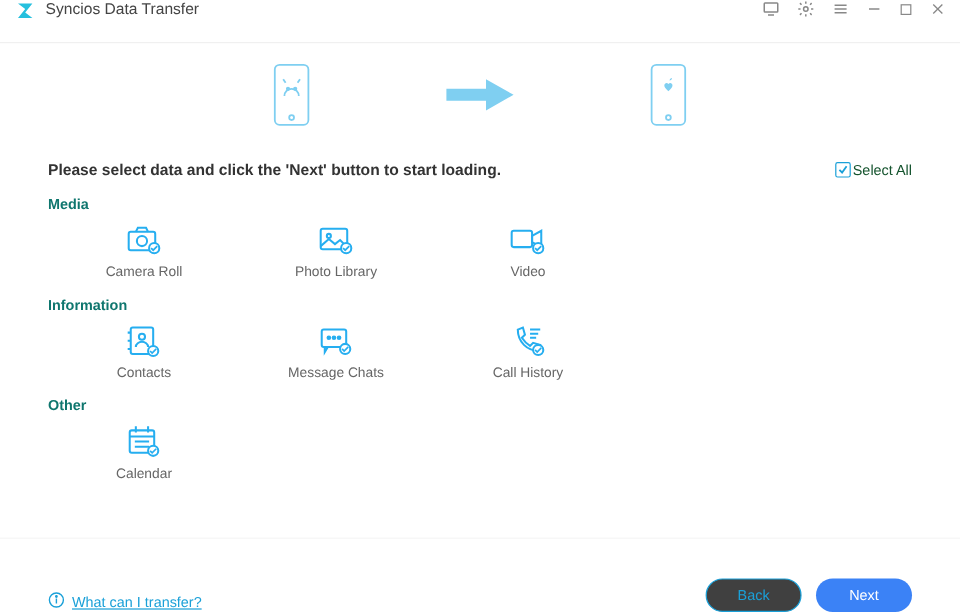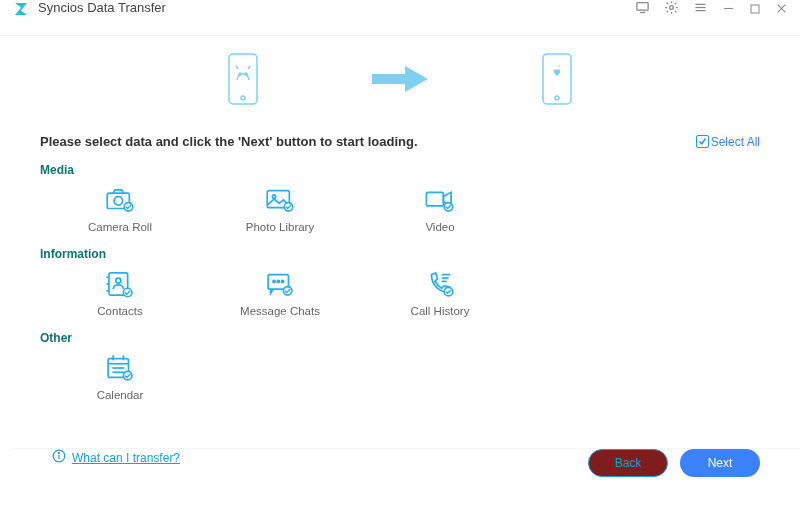--- a/index.html
+++ b/index.html
@@ -7,34 +7,34 @@
   .titlebar { height: 36px; display: flex; align-items: flex-start; padding: 0 12px; border-bottom: 1px solid #f0f0f0; }
   .logo { width: 18px; height: 18px; margin-right: 8px; display:flex; align-items:center; justify-content:center;}
   .title { font-size: 13px; color: #444; flex: 1; }
   .win-icons { display: flex; gap: 14px; align-items: center; }
   .win-icons span, .win-icons svg { color:#888; }
   .win-icons > * { cursor: pointer; }
   .devices { height: 90px; display: flex; align-items: center; justify-content: center; gap: 110px; }
   .content { padding: 8px 40px 0 40px; }
   .instruct-row { display: flex; align-items: center; justify-content: space-between; margin-bottom: 6px;}
   .instruct { font-size: 13px; font-weight: 600; color: #333; }
-  .select-all { font-size: 12px; color: #3b82f6; display: flex; align-items: center; gap: 2px; cursor: pointer;}
+  .select-all { font-size: 12px; color: #14532d; display: flex; align-items: center; gap: 2px; cursor: pointer;}
   .checkbox { width: 13px; height: 13px; border: 1.5px solid #1aa0d8; border-radius: 2px; display:flex; align-items:center; justify-content:center;}
   .checkmark { width: 9px; height: 9px; }
   .section-title { font-size: 12px; font-weight: 600; color: #0f766e; margin-top: 14px; margin-bottom: 6px; }
   .grid { display: flex; gap: 60px; padding-left: 30px; }
   .item { display: flex; flex-direction: column; align-items: center; width: 100px; cursor: pointer; }
   .item svg { width: 34px; height: 34px; }
   .item-label { font-size: 11.5px; color: #666; margin-top: 4px; }
-  .footer { position: absolute; bottom: 0; left: 12px; right: 0; height: 62px; display: flex; align-items: flex-start; padding: 0 40px; border-top: 1px solid #f5f5f5; background:#fff;}
+  .footer { position: absolute; bottom: 0; left: 0; right: 0; height: 62px; display: flex; align-items: flex-end; padding: 0 40px; border-top: 1px solid #f5f5f5; background:#fff;}
   .help { display: flex; align-items: center; gap: 6px; font-size: 12px; color: #1aa0d8; }
   .help a { color: #1aa0d8; text-decoration: underline; cursor: pointer; }
   .footer-spacer { flex: 1; }
   .btn { width: 80px; height: 28px; border-radius: 14px; font-size: 12px; border: none; cursor: pointer; }
-  .btn-back { background: #7f1d1d; border: 1.5px solid #1aa0d8; color: #1aa0d8; margin-right: 12px;}
+  .btn-back { background: #404040; border: 1.5px solid #1aa0d8; color: #1aa0d8; margin-right: 12px;}
   .btn-next { background: #3b82f6; color: #fff; }
   .accent { stroke: #26aef0; }
 </style>
 </head>
 <body>
 
 <div class="titlebar">
   <span class="logo">
     <svg viewBox="0 0 24 24" width="18" height="18">
         <path d="M4 4 L20 4 L12 14 L20 20 L4 20 L12 10 Z" fill="#26c0de"></path>

